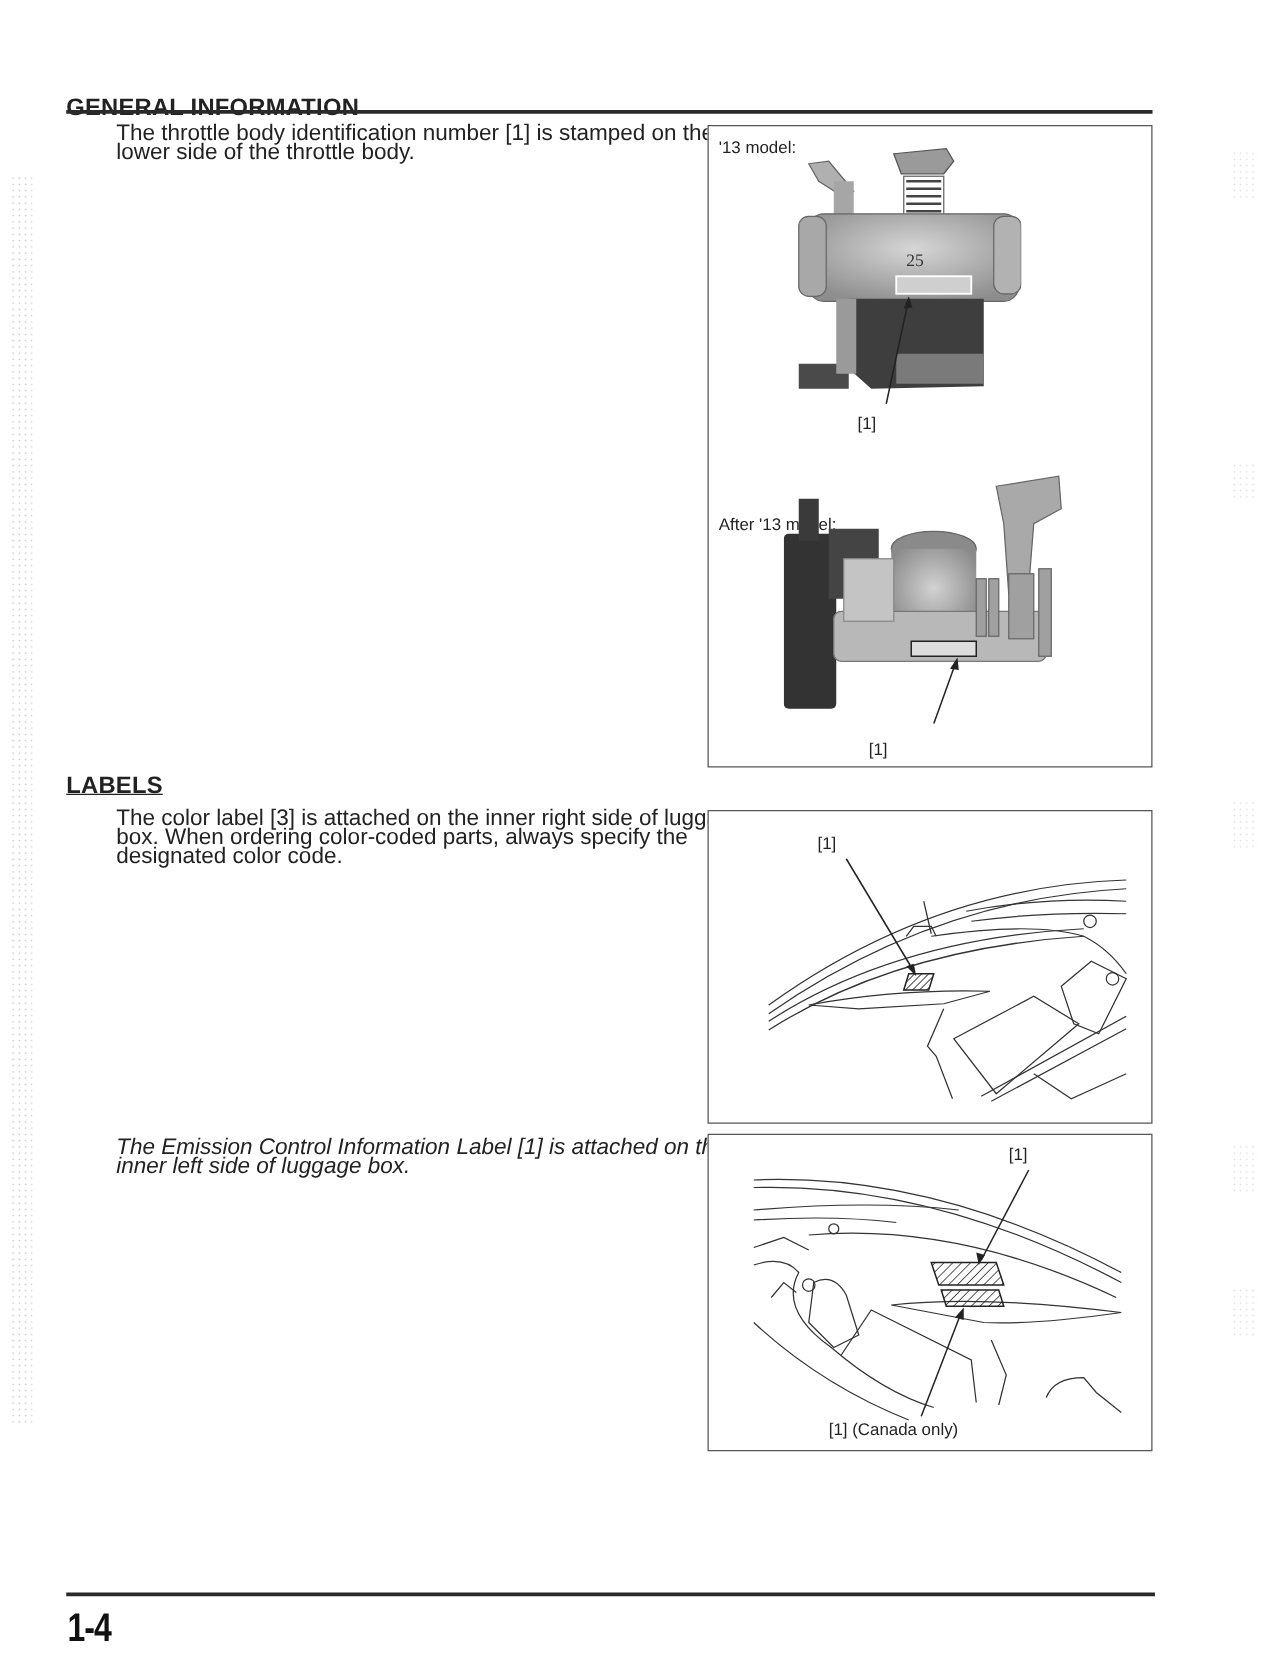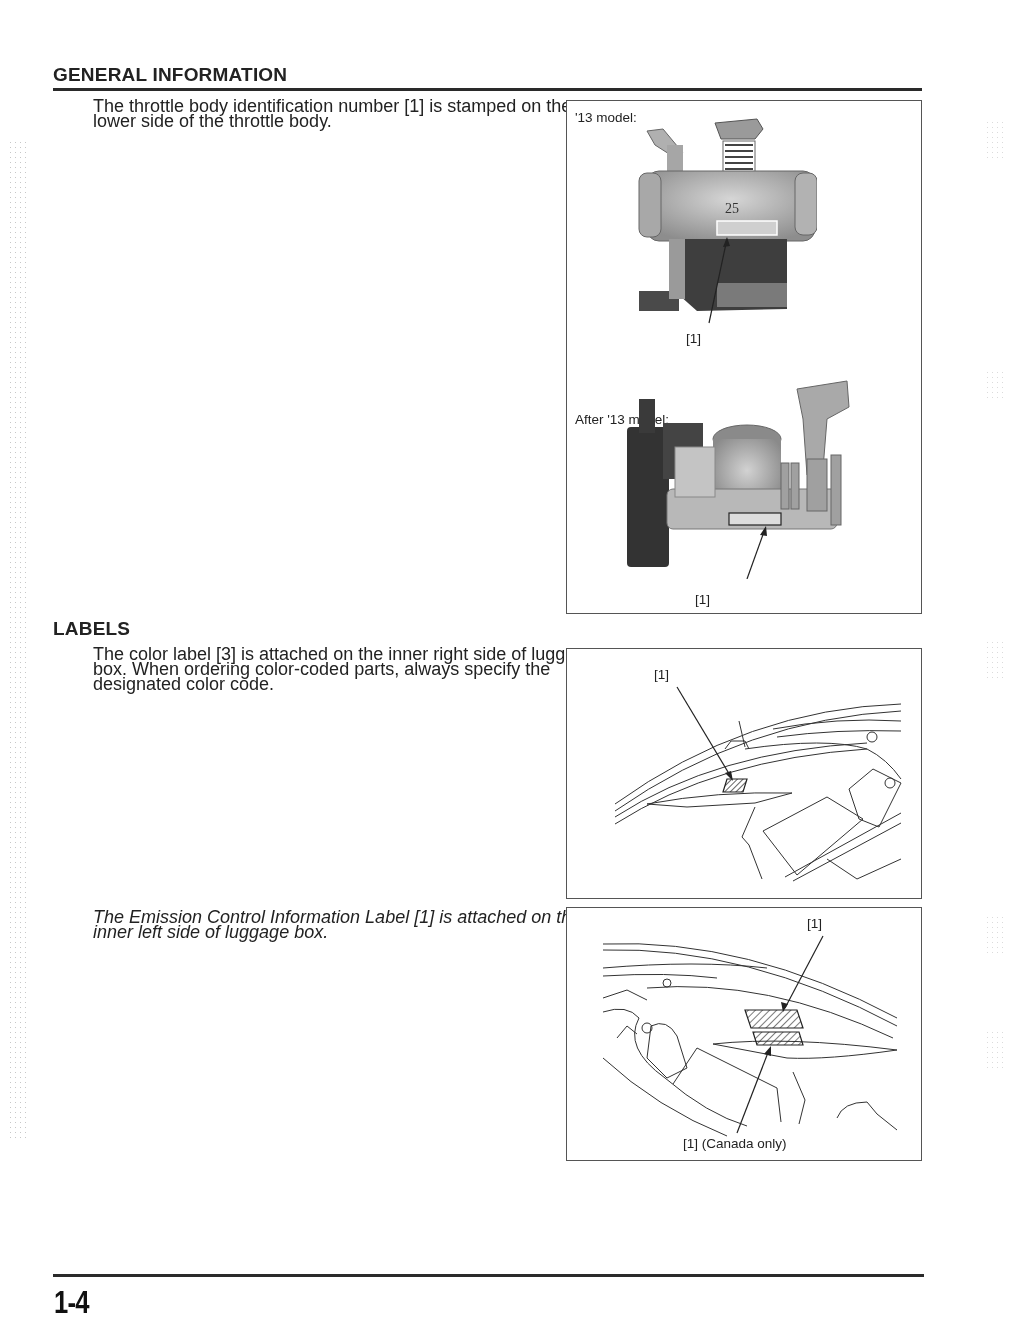--- a/index.html
+++ b/index.html
@@ -26,21 +26,21 @@
 </head>
 <body>
 
 <div class="abs noise" style="left:8px;top:140px;width:18px;height:1000px;"></div>
 <div class="abs noise" style="left:985px;top:120px;width:22px;height:40px;opacity:0.35"></div>
 <div class="abs noise" style="left:985px;top:370px;width:22px;height:30px;opacity:0.35"></div>
 <div class="abs noise" style="left:985px;top:640px;width:22px;height:40px;opacity:0.35"></div>
 <div class="abs noise" style="left:985px;top:915px;width:22px;height:40px;opacity:0.35"></div>
 <div class="abs noise" style="left:985px;top:1030px;width:22px;height:40px;opacity:0.35"></div>
 
-<div class="abs section-title" style="left:53px;top:64px;text-align:center;">GENERAL INFORMATION</div>
+<div class="abs section-title" style="left:53px;top:76px;text-align:center;">GENERAL INFORMATION</div>
 <div class="abs rule" style="left:53px;top:88px;width:869px;"></div>
 
 <div class="abs para" style="left:53px;top:99px;width:505px;">The throttle body identification number [1] is stamped on the lower side of the throttle body.</div>
 
 <div class="abs figbox" style="left:566px;top:100px;width:356px;height:514px;">
   <div class="abs cap" style="left:8px;top:9px;">'13 model:</div>
 
   <svg class="abs" style="left:70px;top:14px;" width="180" height="210" viewBox="0 0 180 210">
     <defs>
       <radialGradient id="metal" cx="50%" cy="40%" r="65%">
@@ -110,21 +110,21 @@
     </g>
 
     <rect x="102" y="134" width="52" height="12" fill="#ddd" stroke="#222" stroke-width="1.2"></rect>
 
     <line x1="120" y1="200" x2="138" y2="150" stroke="#222" stroke-width="1.2"></line>
     <path d="M139 147 L133 156 L140 157 Z" fill="#222"></path>
   </svg>
   <div class="abs callout" style="left:128px;top:491px;">[1]</div>
 </div>
 
-<div class="abs section-title" style="left:53px;top:618px;">LABELS</div>
+<div class="abs section-title" style="left:53px;top:618px;text-decoration:underline;">LABELS</div>
 <div class="abs para" style="left:53px;top:647px;width:510px;">The color label [3] is attached on the inner right side of luggage box. When ordering color-coded parts, always specify the designated color code.</div>
 
 <div class="abs figbox" style="left:566px;top:648px;width:356px;height:251px;">
   <div class="abs callout" style="left:87px;top:18px;">[1]</div>
   <svg class="abs" style="left:0;top:0;" width="356" height="251" viewBox="0 0 356 251">
     <defs>
       <pattern id="hatch" width="4" height="4" patternUnits="userSpaceOnUse" patternTransform="rotate(45)">
         <line x1="0" y1="0" x2="0" y2="4" stroke="#222" stroke-width="1.4"></line>
       </pattern>
     </defs>
@@ -186,17 +186,17 @@
     </g>
 
     <path d="M178 102 L230 102 L236 120 L184 120 Z" fill="url(#hatch2)" stroke="#222" stroke-width="1.2"></path>
     <path d="M186 124 L232 124 L236 137 L190 137 Z" fill="url(#hatch2)" stroke="#222" stroke-width="1.2"></path>
 
     <line x1="256" y1="28" x2="218" y2="100" stroke="#222" stroke-width="1.2"></line>
     <path d="M216 104 L214 94 L221 96 Z" fill="#222"></path>
     <line x1="170" y1="225" x2="202" y2="142" stroke="#222" stroke-width="1.2"></line>
     <path d="M204 138 L197 146 L204 148 Z" fill="#222"></path>
   </svg>
-  <div class="abs callout" style="left:116px;top:228px;">[1] (Canada only)</div>
+  <div class="abs callout" style="left:96px;top:228px;">[1] (Canada only)</div>
 </div>
 
 <div class="abs rule" style="left:53px;top:1274px;width:871px;"></div>
 <div class="abs page-num" style="left:54px;top:1284px;">1-4</div>
 
 </body></html>

